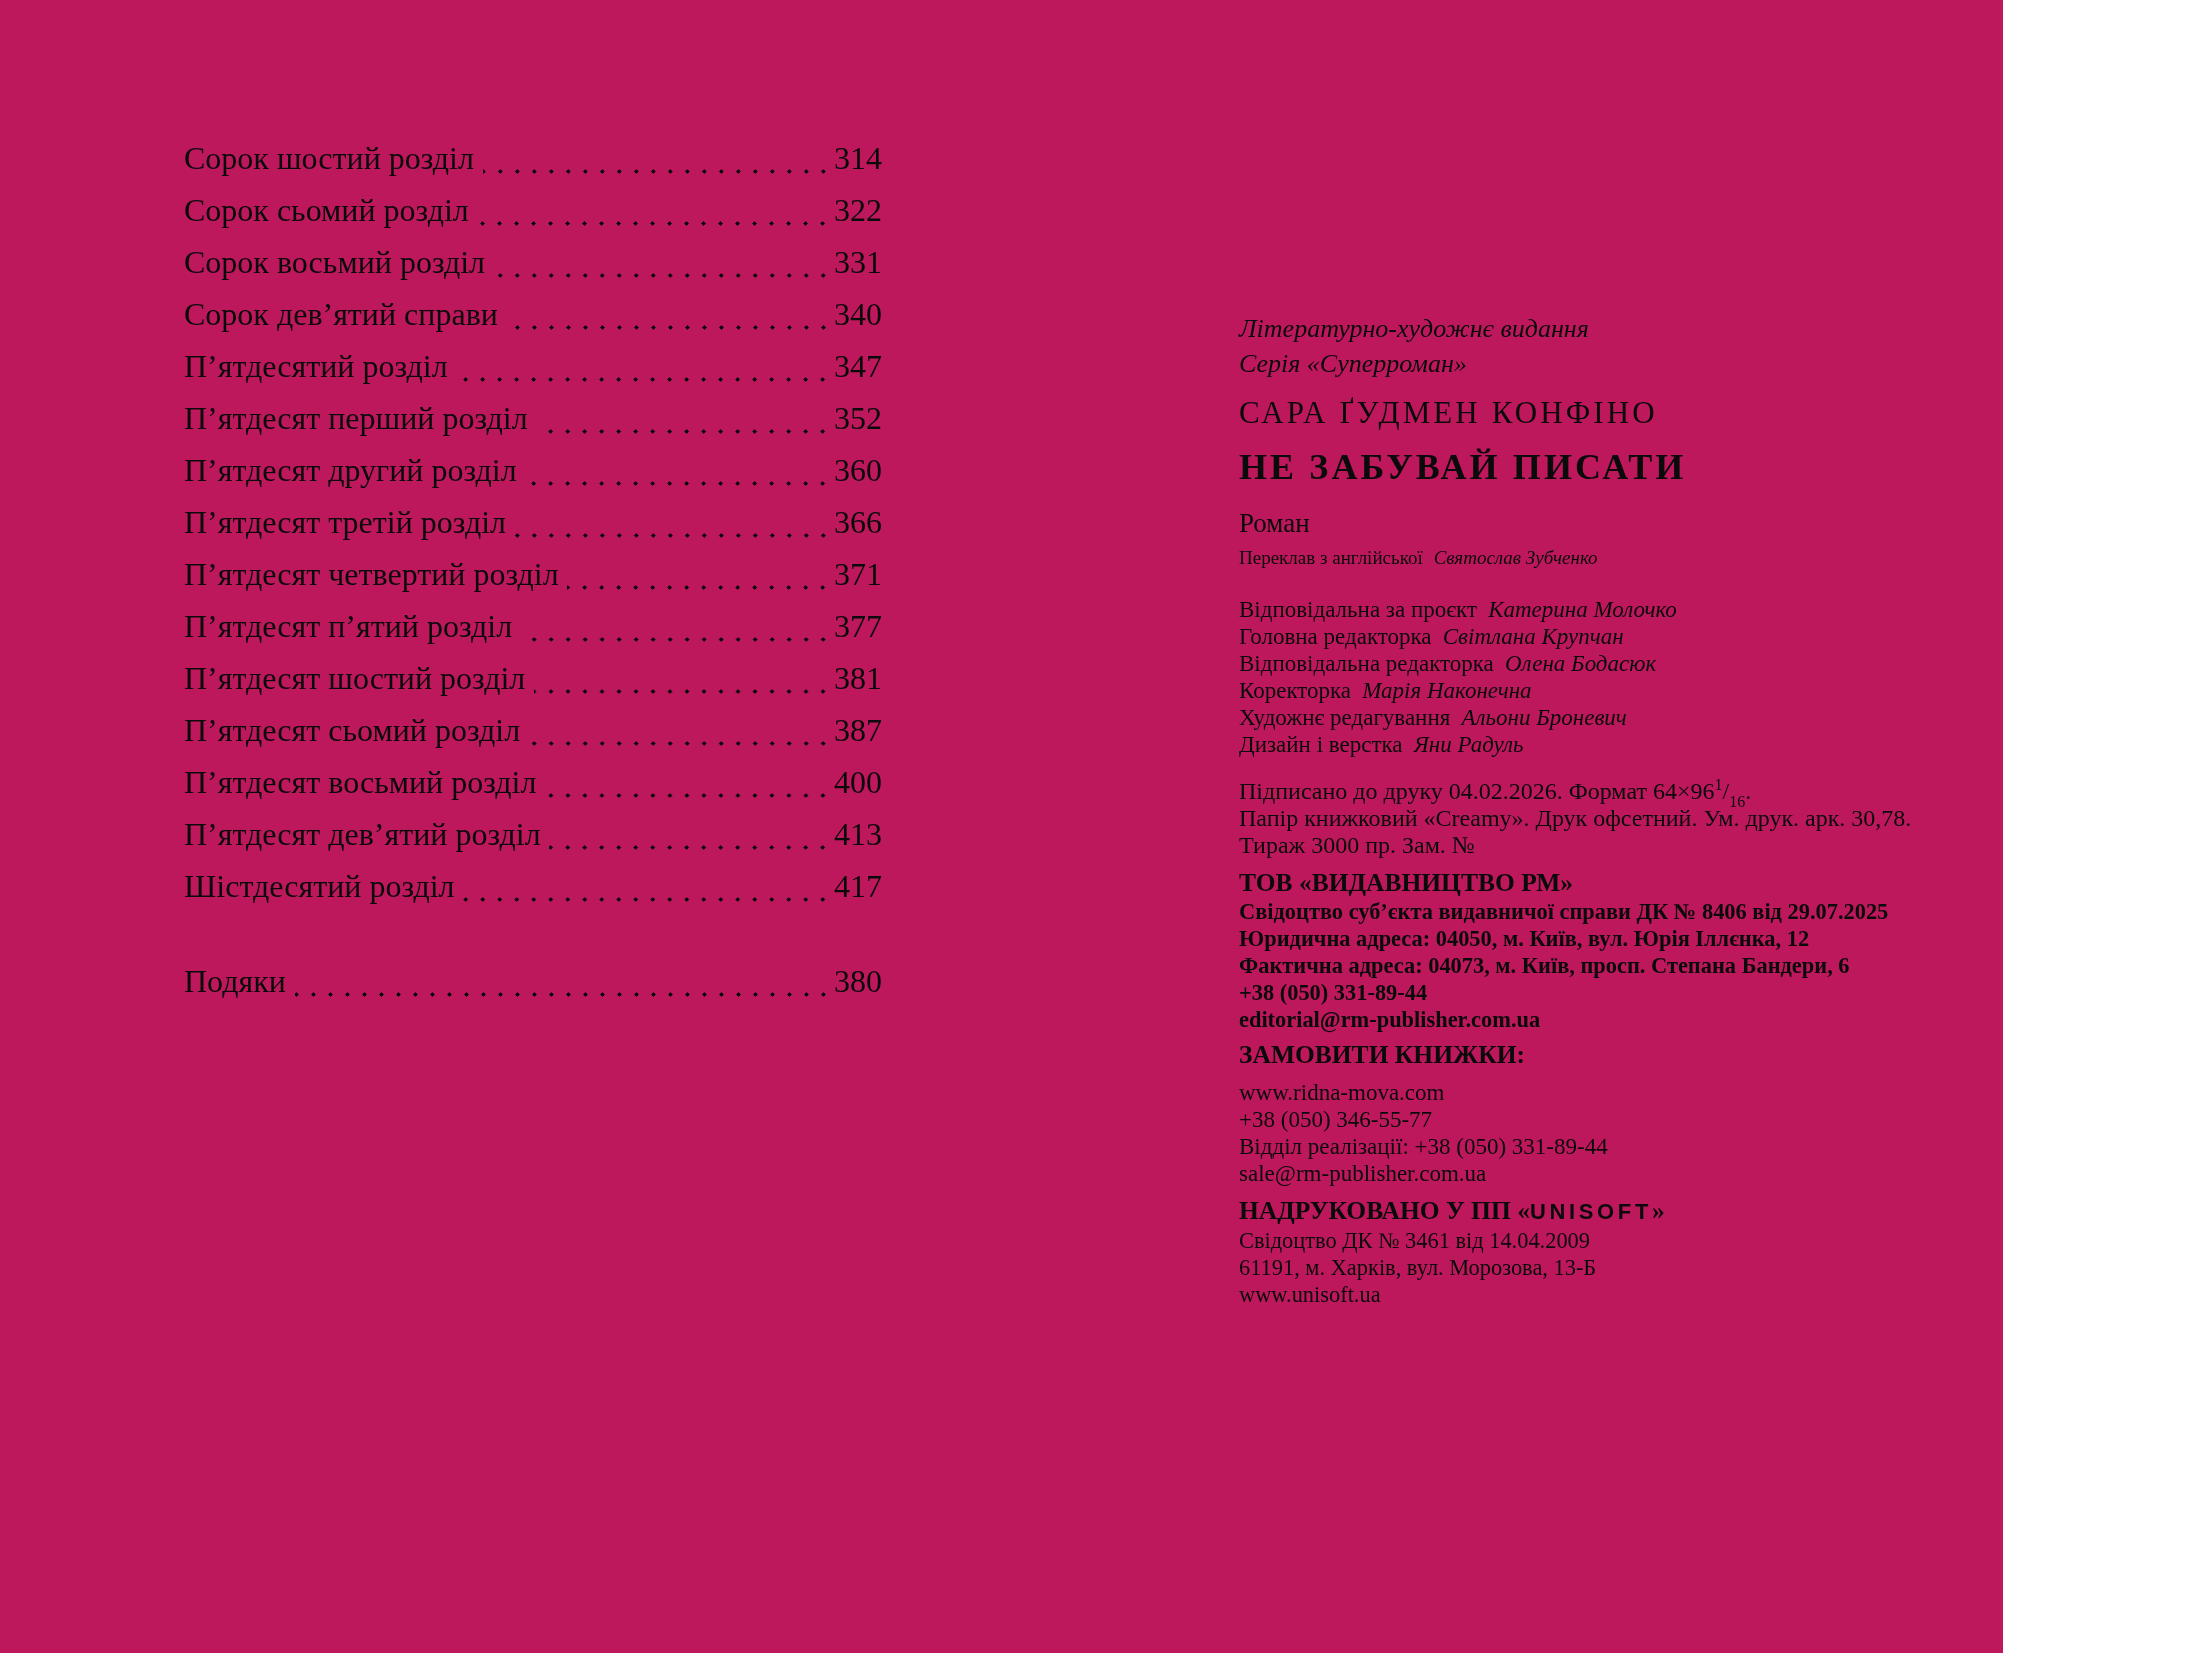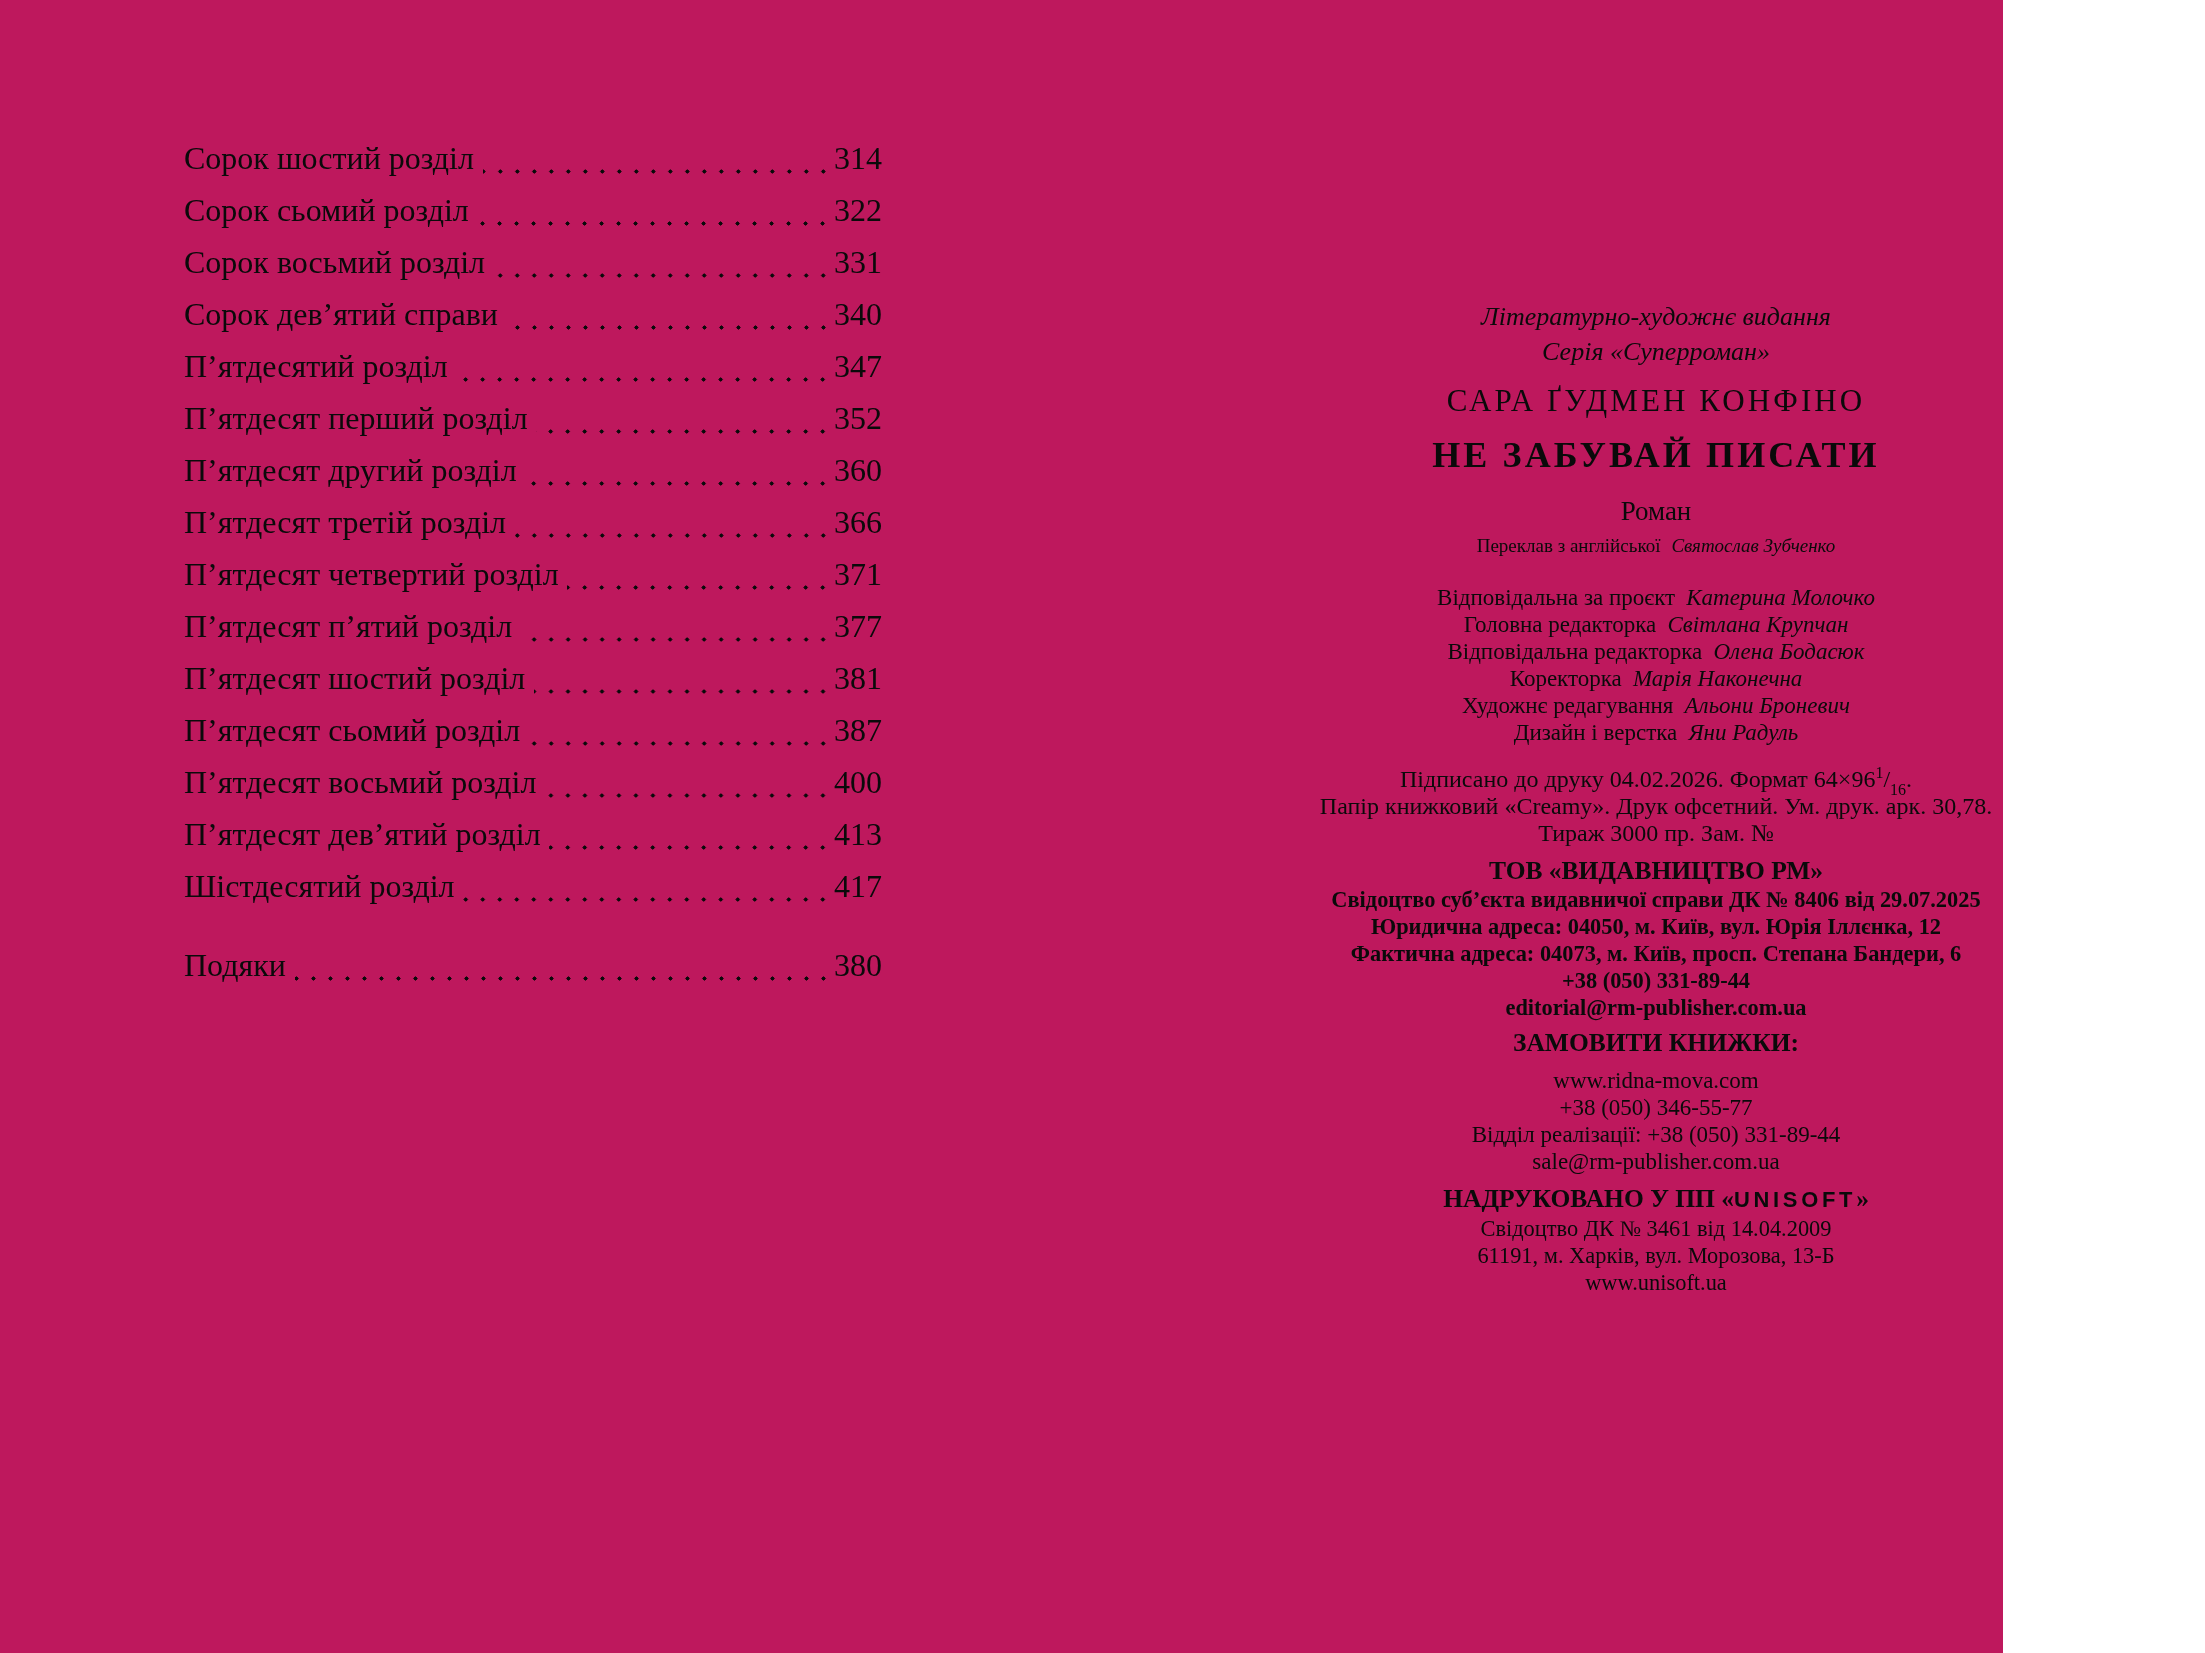--- a/index.html
+++ b/index.html
@@ -37,29 +37,29 @@
     flex: 1 1 auto;
     align-self: flex-end;
     height: 5px;
     margin: 0 2.5px 10px 8.7px;
     background-image: radial-gradient(circle, #0a0a0a 1.9px, transparent 2.2px);
     background-size: 17px 5px;
     background-repeat: repeat-x;
     background-position: right center;
   }
   .toc-page { flex: 0 0 auto; }
-  .toc-gap { margin-top: 27px; }
+  .toc-gap { margin-top: 43px; }
 
   
   #colophon {
     position: absolute;
     left: 1239px;
-    top: 0;
+    top: 12px;
     width: 834px;
-    text-align: center;
+    text-align: left;
   }
   .c-edition    { padding-top: 299px; font-size: 26px; line-height: 35px; font-style: italic; }
   .c-series     { font-size: 26px; line-height: 35px; font-style: italic; }
   .c-author     { margin-top: 12.4px; font-size: 31px; line-height: 39px; letter-spacing: 3.1px; }
   .c-title      { margin-top: 12.4px; font-size: 36px; line-height: 45px; font-weight: bold; letter-spacing: 3.1px; }
   .c-genre      { margin-top: 16px; font-size: 27px; line-height: 35px; }
   .c-translation{ margin-top: 1px; font-size: 19px; line-height: 32px; }
   .c-credits    { margin-top: 22px; font-size: 23px; line-height: 27px; }
   .credit-name  { font-style: italic; margin-left: 11.2px; }
   .c-printinfo  { margin-top: 20px; font-size: 24px; line-height: 27px; }

